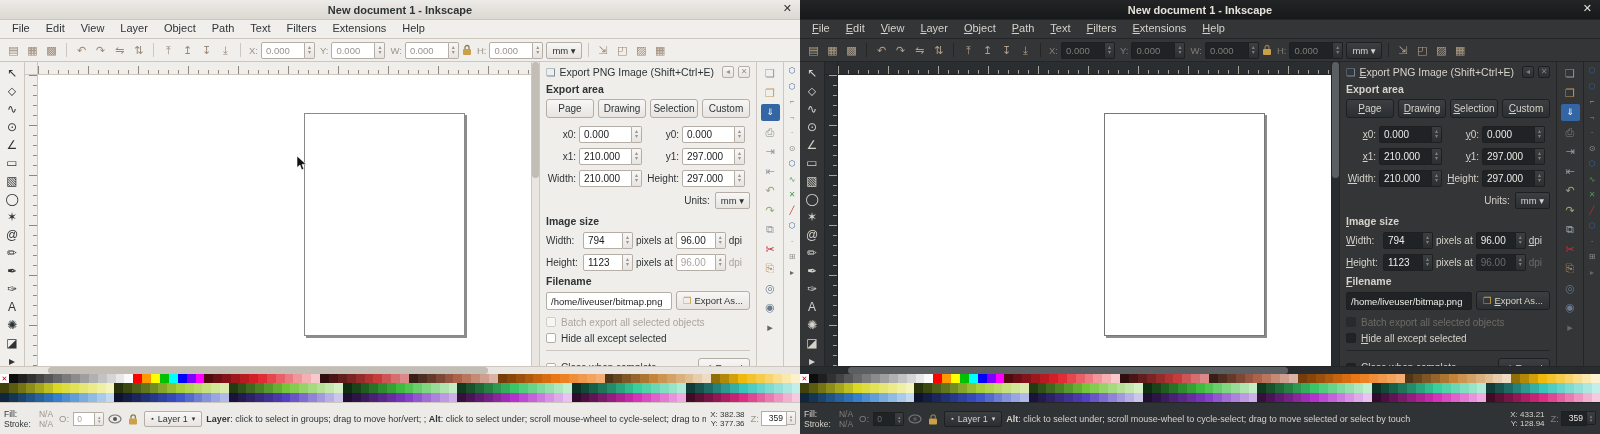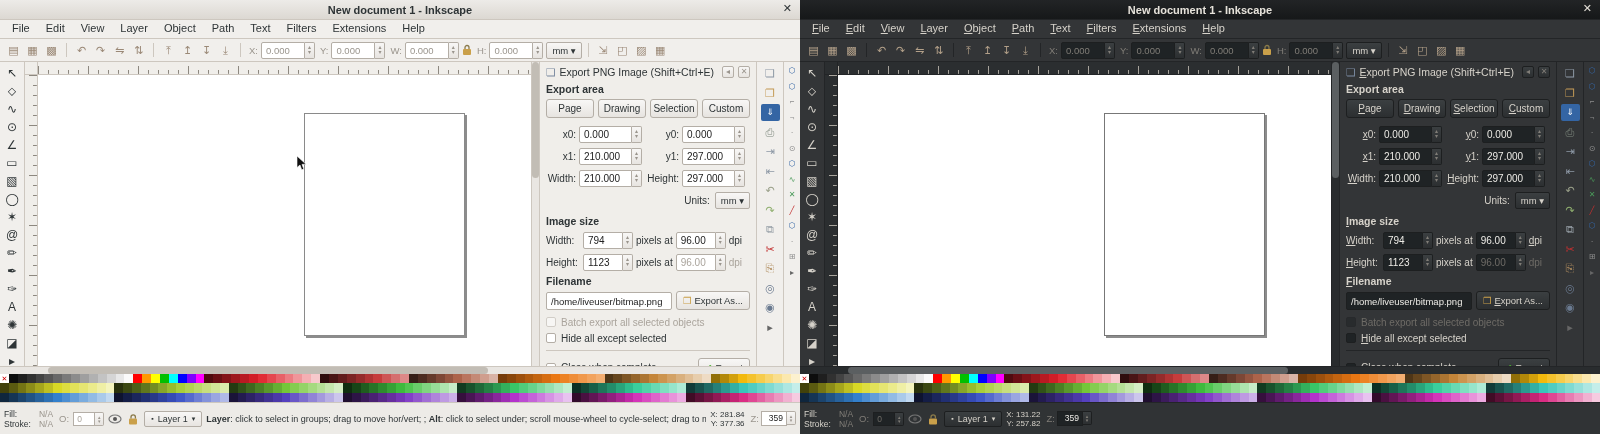--- a/index.html
+++ b/index.html
@@ -720,21 +720,21 @@
           <rect x="3" y="6.5" width="8" height="6" rx="1" fill="#caa04a"></rect>
           <path d="M5 6.5 V5 A2.2 2.2 0 0 1 9.4 5 V6.5" fill="none" stroke="#8a7a4a" stroke-width="1.3"></path>
         </svg>
       <span class="layer-btn">
         <span style="font-size:7px">▪</span>
         <span>Layer 1</span>
         <span style="font-size:7px">▾</span>
       </span>
       <span class="msg"><b>Layer</b><span>: click to select in groups; drag to move hor/vert; ; </span><b>Alt</b><span>: click to select under; scroll mouse-wheel to cycle-select; drag to move selec...</span></span>
       <div class="coords">
-        <div><span>X:</span> <span>281.84</span></div>
+        <div><span>X:</span> <span>382.38</span></div>
         <div><span>Y:</span> <span>377.36</span></div>
       </div>
       <div class="zwrap">
         <span class="fldlab">Z:</span>
         <span class="numwrap" style="height:15px">
           <span class="z-num">359</span>
           <span class="spin mini-spin"></span>
         </span>
       </div>
     </div>
@@ -1298,23 +1298,24 @@
         </svg>
       <svg class="stat-icon" viewBox="0 0 14 14">
           <rect x="3" y="6.5" width="8" height="6" rx="1" fill="#caa04a"></rect>
           <path d="M5 6.5 V5 A2.2 2.2 0 0 1 9.4 5 V6.5" fill="none" stroke="#8a7a4a" stroke-width="1.3"></path>
         </svg>
       <span class="layer-btn">
         <span style="font-size:7px">▪</span>
         <span>Layer 1</span>
         <span style="font-size:7px">▾</span>
       </span>
+      <span class="msg"><b>Alt</b><span>: click to select under; scroll mouse-wheel to cycle-select; drag to move selected or select by touch</span><b></b><span></span></span>
       <div class="coords">
-        <div><span>X:</span> <span>131.22</span></div>
-        <div><span>Y:</span> <span>257.82</span></div>
+        <div><span>X:</span> <span>433.21</span></div>
+        <div><span>Y:</span> <span>128.94</span></div>
       </div>
       <div class="zwrap">
         <span class="fldlab">Z:</span>
         <span class="numwrap" style="height:15px">
           <span class="z-num">359</span>
           <span class="spin mini-spin"></span>
         </span>
       </div>
     </div>
   </div>

